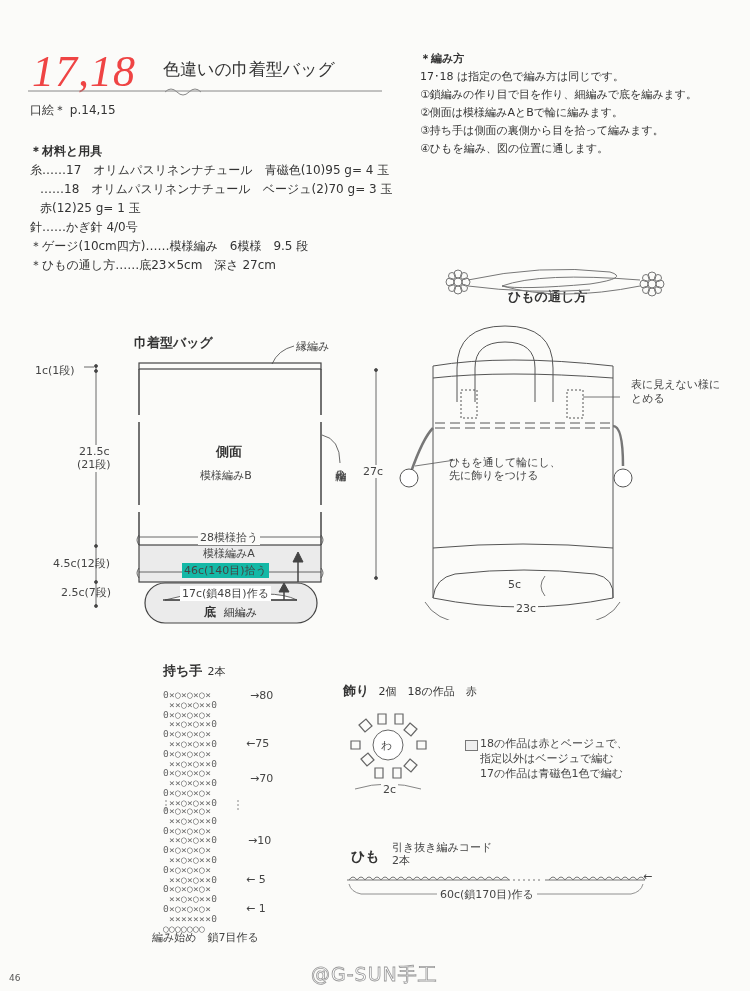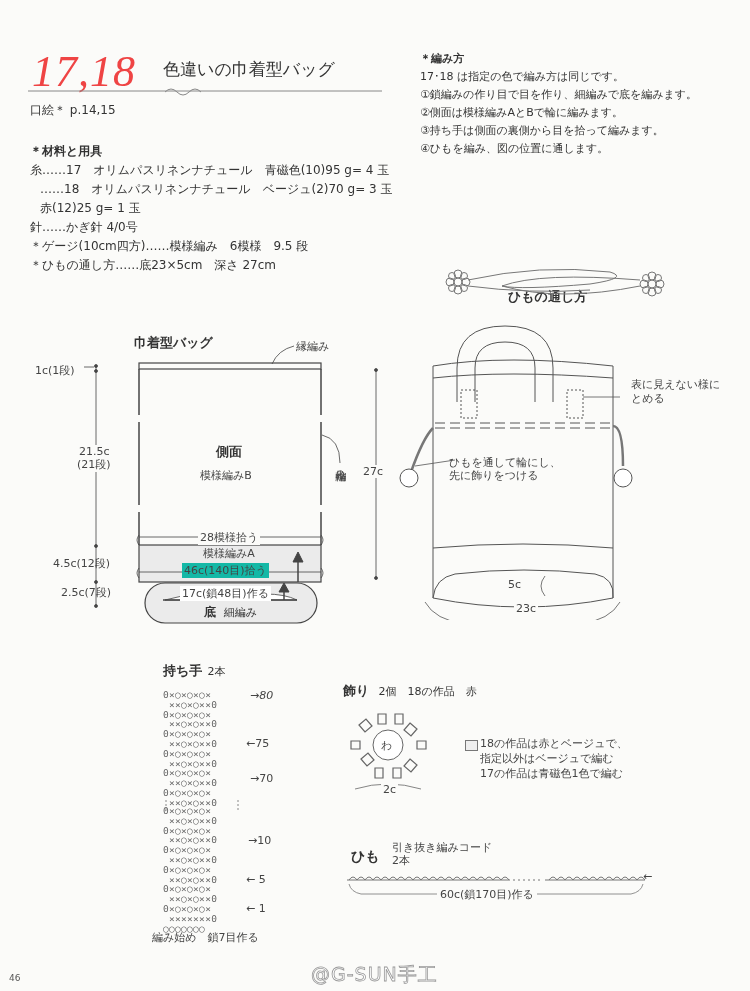--- a/index.html
+++ b/index.html
@@ -204,21 +204,21 @@
  ××○×○××0
 0×○×○×○×
  ××○×○××0
 0×○×○×○×
  ×××××××0
 ○○○○○○○</div>
 <svg class="abs" style="left:160px;top:800px;" width="90" height="12">
   <line x1="6" y1="0" x2="6" y2="10" stroke="#888" stroke-dasharray="2,2"></line>
   <line x1="78" y1="0" x2="78" y2="10" stroke="#888" stroke-dasharray="2,2"></line>
 </svg>
-<div class="abs lbl" style="left:250px;top:689px;font-style:italic;">→80</div>
+<div class="abs lbl" style="left:250px;top:689px;">→80</div>
 <div class="abs lbl" style="left:246px;top:737px;">←75</div>
 <div class="abs lbl" style="left:250px;top:772px;">→70</div>
 <div class="abs lbl" style="left:248px;top:834px;text-align:center;">→10</div>
 <div class="abs lbl" style="left:246px;top:873px;">← 5</div>
 <div class="abs lbl" style="left:246px;top:902px;">← 1</div>
 <div class="abs lbl" style="left:152px;top:930px;">編み始め　鎖7目作る</div>
 
 <div class="abs" style="left:343px;top:680px;">
   <span class="bold" style="font-size:13px;">飾り</span>
   <span style="font-size:11px;margin-left:4px;">2個　18の作品　赤</span>

